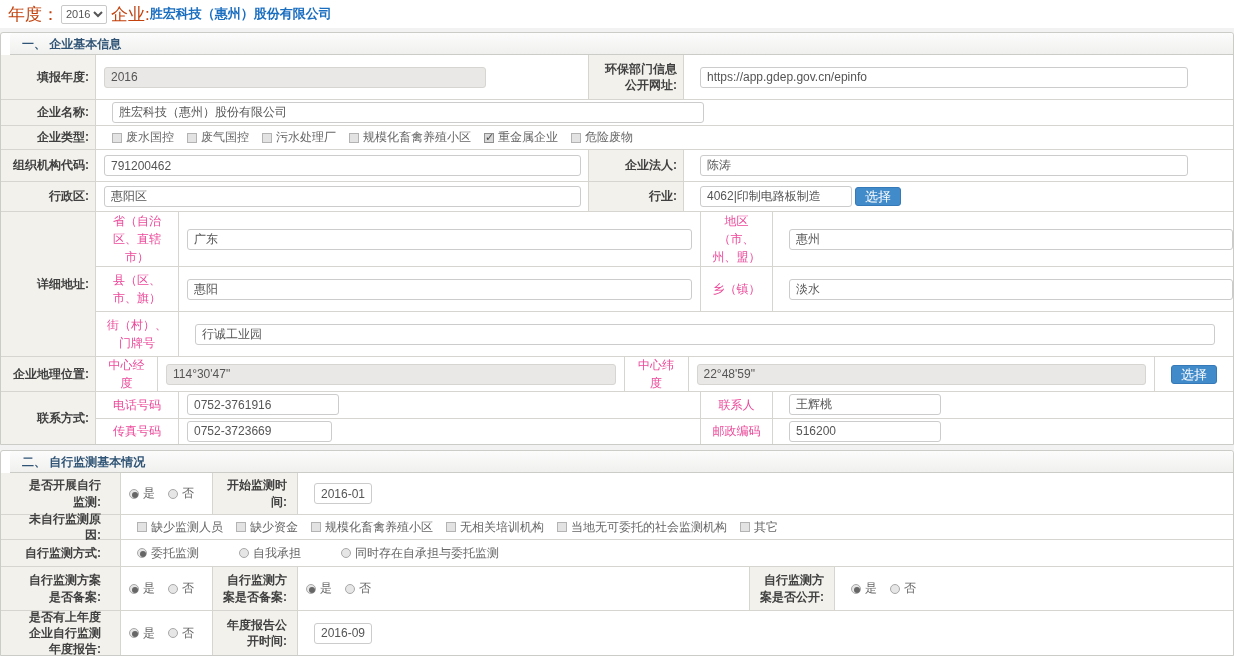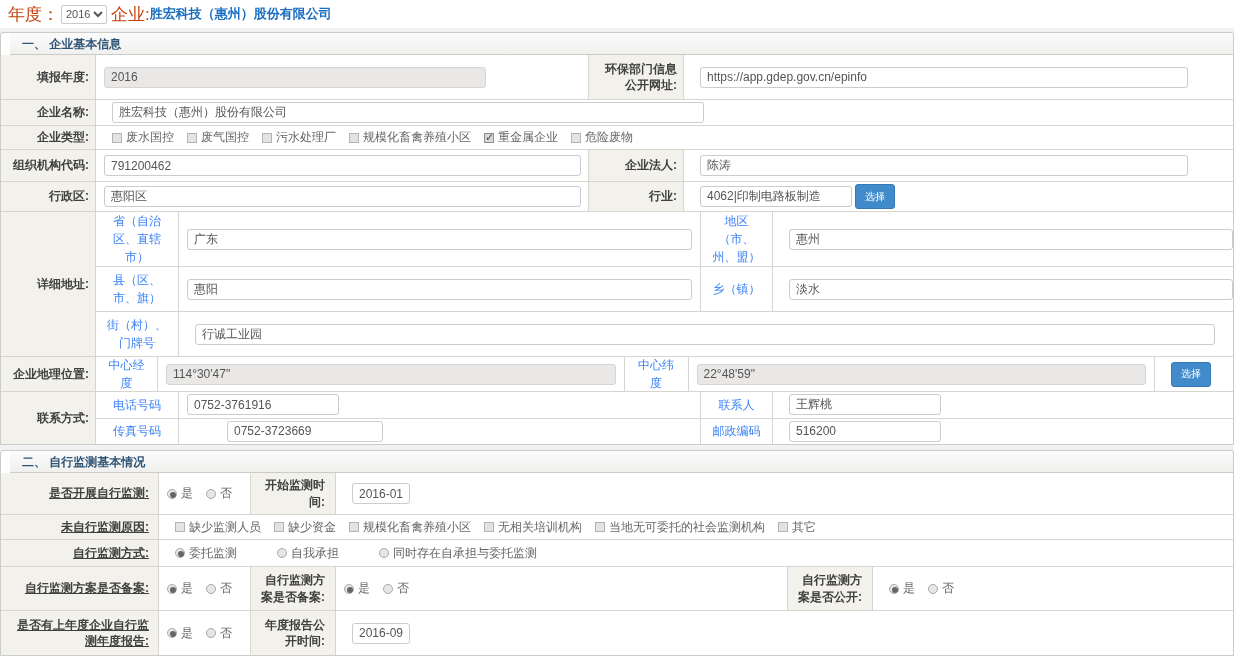--- a/index.html
+++ b/index.html
@@ -25,49 +25,49 @@
   
   .row { display:flex; border-bottom:1px solid #d6d5d0; }
   .row:last-child { border-bottom:none; }
   .cell { display:flex; align-items:center; padding-left:8px; background:#fff;
     border-right:1px solid #d6d5d0; min-width:0; }
   .cell.last { border-right:none;padding-left:16px; }
   .lbl { display:flex; align-items:center; justify-content:flex-end; text-align:right;
     padding:0 6px; font-weight:bold; color:#404040; background:#f2f1ec;
     border-right:1px solid #d6d5d0; line-height:1.35; }
   .sublbl { display:flex; align-items:center; justify-content:center; text-align:center;
-    padding:0 10px; color:#3b82f6; background:#fff; border-right:1px solid #d6d5d0; line-height:1.5; }
+    padding:0 10px; color:#ec4899; background:#fff; border-right:1px solid #d6d5d0; line-height:1.5; }
   .w95 { width:95px; flex:none; }
   .w83 { width:83px; flex:none; }
   .w72 { width:72px; flex:none; }
   .w62 { width:62px; flex:none; }
   .w64 { width:64px; flex:none; }
   .w78 { width:78px; flex:none; }
   .w85 { width:85px; flex:none; padding:0 10px; }
   .w92 { width:92px; flex:none; }
-  .w133 { width:158px; flex:none; padding:0 9px;text-decoration:underline; }
+  .w133 { width:120px; flex:none; padding:0 19px; }
   .w450 { width:452px; flex:none; }
   .w493 { width:493px; flex:none; }
   .w522 { width:522px; flex:none; }
   .flex1 { flex:1; }
   .group { flex:1; display:flex; flex-direction:column; min-width:0; }
   .subrow { display:flex; flex:1; border-bottom:1px solid #d6d5d0; }
   .subrow:last-child { border-bottom:none; }
 
   
   .h45{height:45px}.h26{height:26px}.h24{height:24px}.h32{height:32px}.h30{height:30px}
   .h145{height:145px}.h60{height:60px}.h40{height:40px}.h35{height:35px}.h52{height:52px}
   .h42{height:42px}.h25{height:25px}.h27{height:27px}.h44{height:44px}
 
   
   input[type=text] { height:21px; border:1px solid #ccc; border-radius:3px; padding:0 6px;
     font-size:12px; color:#555; background:#fff; font-family:inherit; }
   input.ro { background:#e9e8e6; border-color:#d6d5d1; }
-  .btn-blue { height:25px; padding:0 9px; background:#428bca; border:1px solid #3579b8;
-    border-radius:3px; color:#fff; font-size:10px; cursor:pointer; font-family:inherit; }
+  .btn-blue { height:19px; padding:0 9px; background:#428bca; border:1px solid #3579b8;
+    border-radius:3px; color:#fff; font-size:13px; cursor:pointer; font-family:inherit; }
 
   .opt { display:inline-flex; align-items:center; color:#666; margin-right:13px; white-space:nowrap; }
   .opt.wide { margin-right:40px; }
   .box, .radio { display:inline-block; position:relative; margin-right:4px; flex:none; }
   .box { width:10px; height:10px; background:#e3e3e3; border:1px solid #b3b3b3; }
   .box.on { background:#d8d8d8; border-color:#8f8f8f; }
   .box.on::after { content:"\2713"; position:absolute; top:-3px; left:0; font-size:11px; color:#4a4a4a; }
   .radio { width:10px; height:10px; border-radius:50%; background:#e6e6e6; border:1px solid #a8a8a8; }
   .radio.on::after { content:""; position:absolute; top:2px; left:2px; width:6px; height:6px;
     border-radius:50%; background:#666; }
@@ -216,21 +216,21 @@
             <input type="text" style="width: 152px;" value="0752-3761916">
           </div>
           <div class="sublbl w72">联系人</div>
           <div class="cell flex1 last">
             <input type="text" style="width: 152px;" value="王辉桃">
           </div>
         </div>
         <div class="subrow h26">
           <div class="sublbl w83">传真号码</div>
           <div class="cell w522">
-            <input type="text" style="width: 156px; margin-left: 40px;" value="0752-3723669">
+            <input type="text" style="width: 145px;" value="0752-3723669">
           </div>
           <div class="sublbl w72">邮政编码</div>
           <div class="cell flex1 last">
             <input type="text" style="width: 152px;" value="516200">
           </div>
         </div>
       </div>
     </div>
   </div>
 

